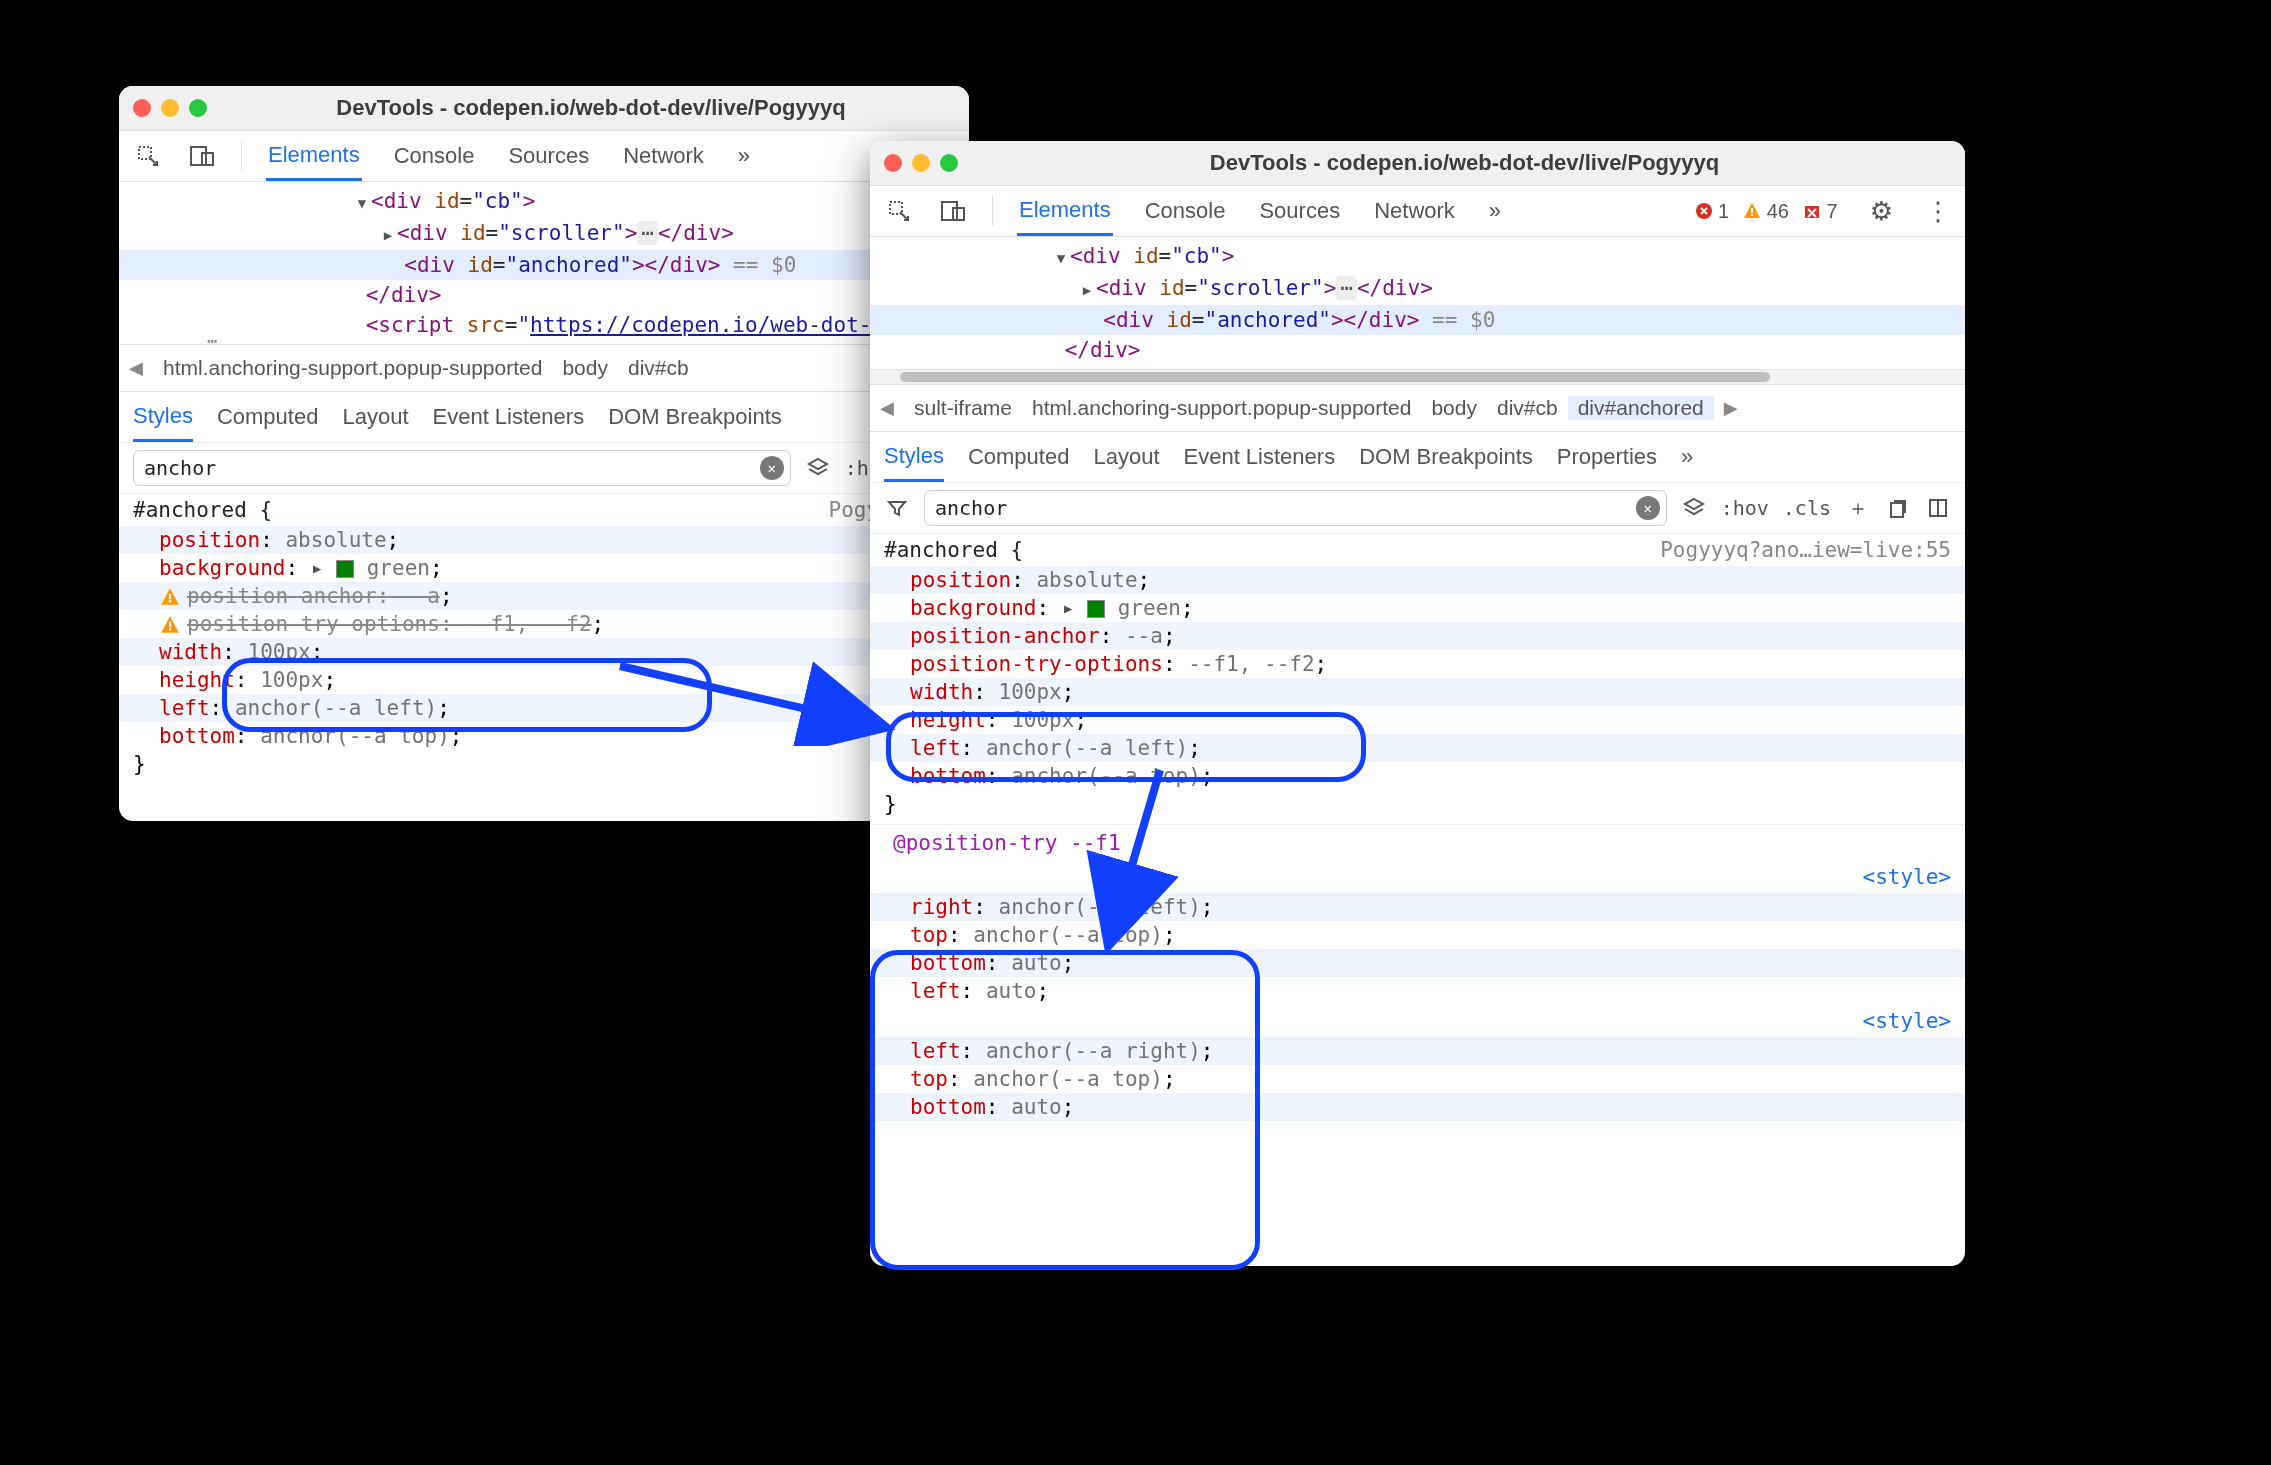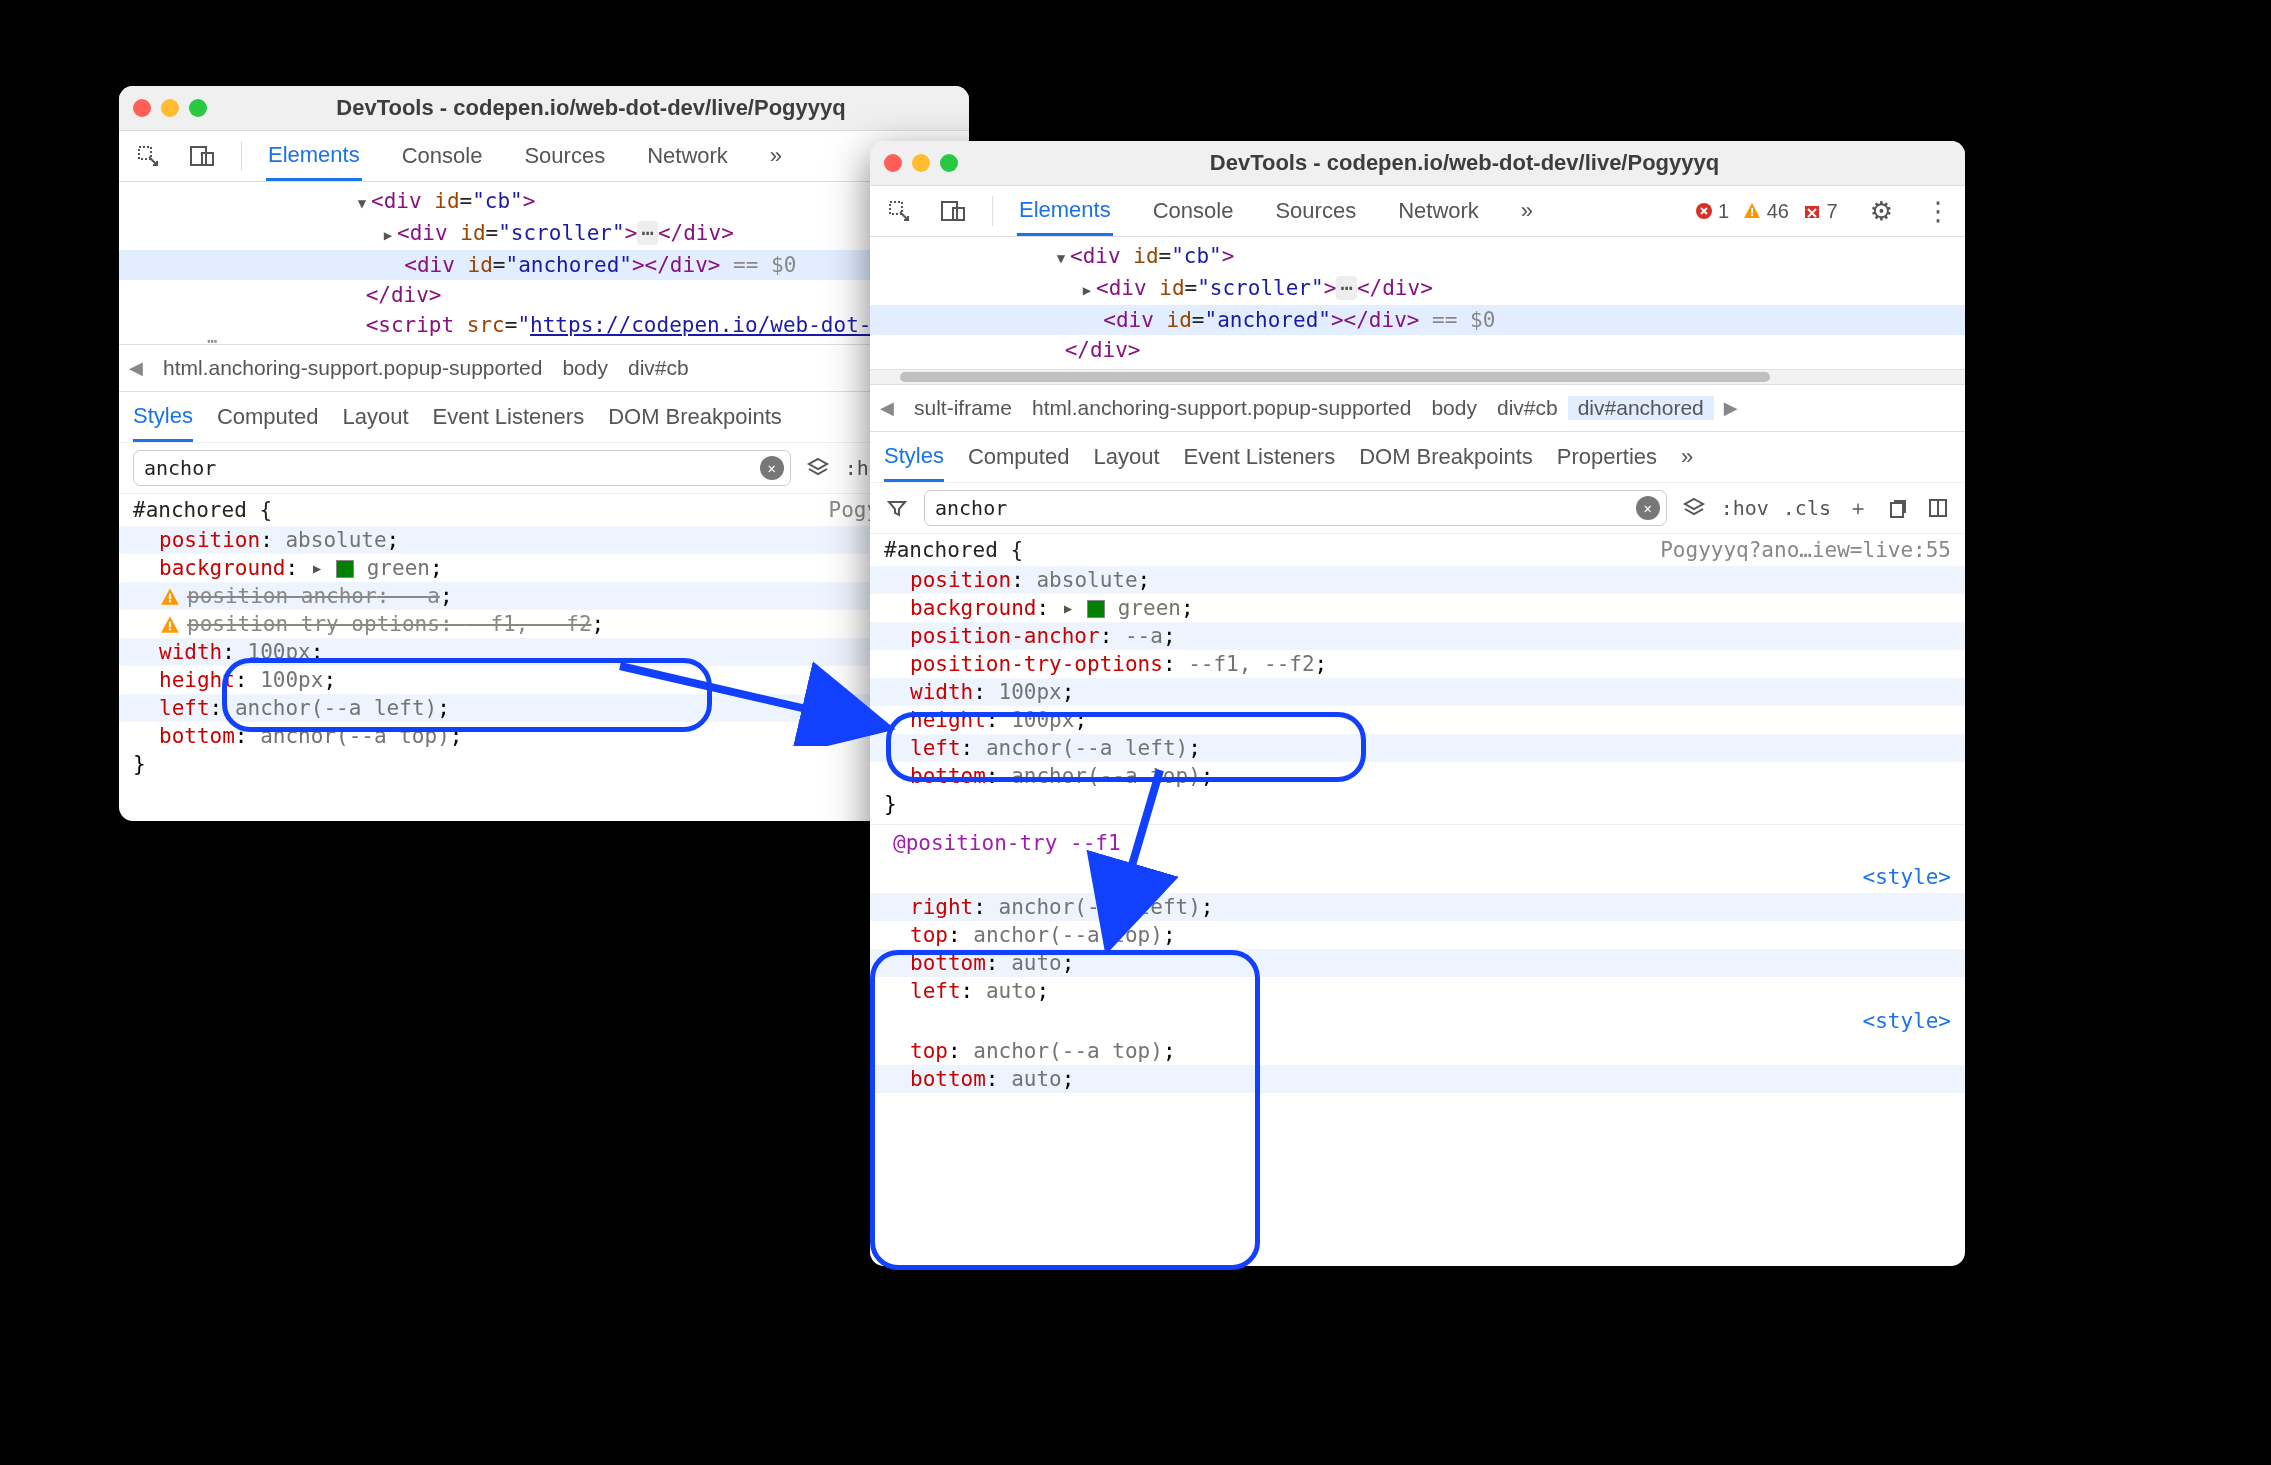--- a/index.html
+++ b/index.html
@@ -8,21 +8,21 @@
 .win2{left:870px;top:141px;width:1095px;height:1125px}
 .titlebar{height:44px;background:#f0f0f0;display:flex;align-items:center;padding:0 14px;border-bottom:1px solid #ddd}
 .traffic{display:flex;gap:10px;margin-right:20px}
 .traffic span{width:18px;height:18px;border-radius:50%;display:block}
 .t-red{background:#ff5f57}
 .t-yel{background:#febc2e}
 .t-grn{background:#28c840}
 .title{flex:1;text-align:center;font-weight:600;color:#3d3d3d;font-size:22px}
 .toolbar{height:50px;display:flex;align-items:center;padding:0 14px;gap:24px;border-bottom:1px solid #ddd;font-size:22px;color:#555}
 .tb-icon{width:30px;height:30px;display:inline-flex;align-items:center;justify-content:center;color:#555}
-.tabs{display:flex;align-items:center;gap:38px}
+.tabs{display:flex;align-items:center;gap:30px}
 .tab{padding:10px 2px;color:#555;cursor:pointer;font-size:22px}
 .tab.active{color:#1a73e8;border-bottom:3px solid #1a73e8;font-weight:500}
 .issues{display:flex;align-items:center;gap:14px;font-size:20px;margin-left:auto}
 .gear{font-size:26px;color:#555;margin:0 8px}
 .dots{font-size:26px;color:#555}
 .elements-tree{font-family:"Menlo","Monaco",Consolas,monospace;font-size:21px;line-height:30px;padding:4px 0;color:#222}
 .row{white-space:nowrap}
 .indent{display:inline-block;width:26px}
 .arrow{color:#555;font-size:14px;display:inline-block;width:18px;text-align:center}
 .tag{color:#881280}
@@ -284,20 +284,21 @@
     <div style="padding:0 14px">}</div>
 
     <div class="at-rule" style="border-top:1px solid #eee;margin-top:6px">@position-try --f1</div>
     <div class="src-link">&lt;style&gt;</div>
     <div class="decl stripe"><span class="prop">right</span>: <span class="val">anchor(--a left)</span>;</div>
     <div class="decl"><span class="prop">top</span>: <span class="val">anchor(--a top)</span>;</div>
     <div class="decl stripe"><span class="prop">bottom</span>: <span class="val">auto</span>;</div>
     <div class="decl"><span class="prop">left</span>: <span class="val">auto</span>;</div>
 
     <div class="src-link">&lt;style&gt;</div>
+    <div class="decl stripe"><span class="prop">left</span>: <span class="val">anchor(--a right)</span>;</div>
     <div class="decl"><span class="prop">top</span>: <span class="val">anchor(--a top)</span>;</div>
     <div class="decl stripe"><span class="prop">bottom</span>: <span class="val">auto</span>;</div>
   </div>
 </div>
 
 <div class="hlbox" style="left:886px;top:712px;width:470px;height:60px"></div>
 <div class="hlbox" style="left:870px;top:950px;width:380px;height:310px"></div>
 
 <svg class="arrow-blue" style="left:610px;top:596px" width="300" height="150">
   <defs>

